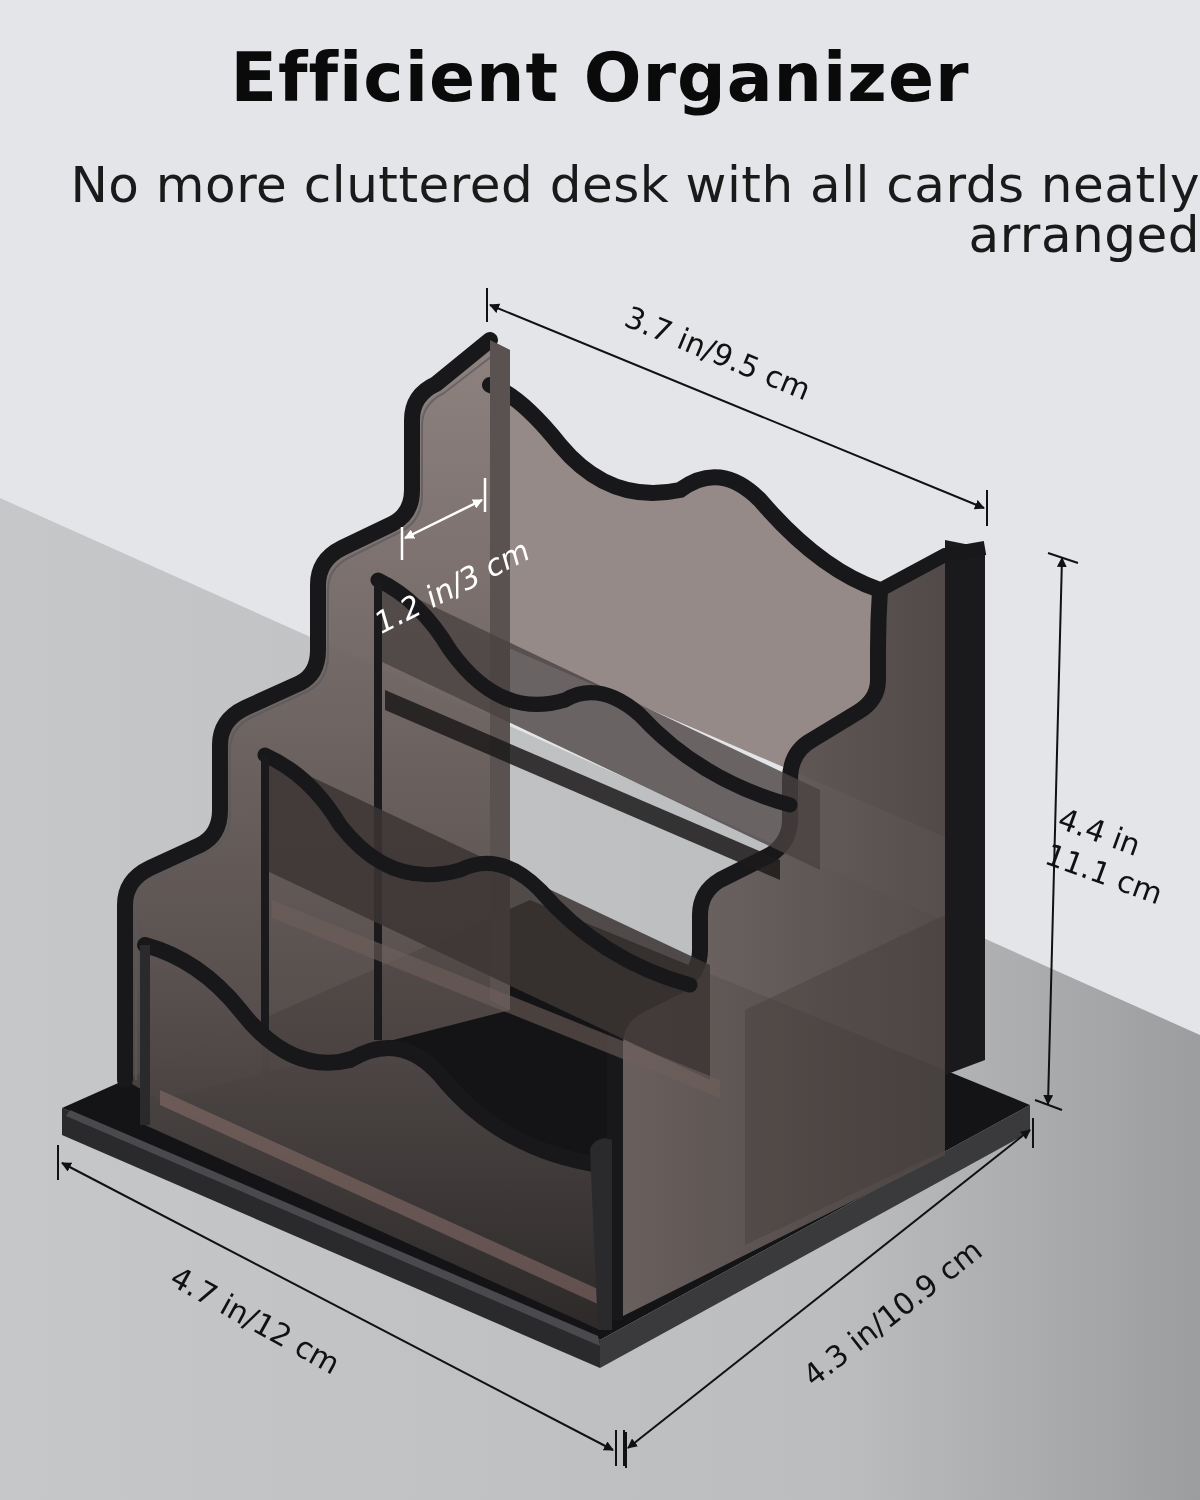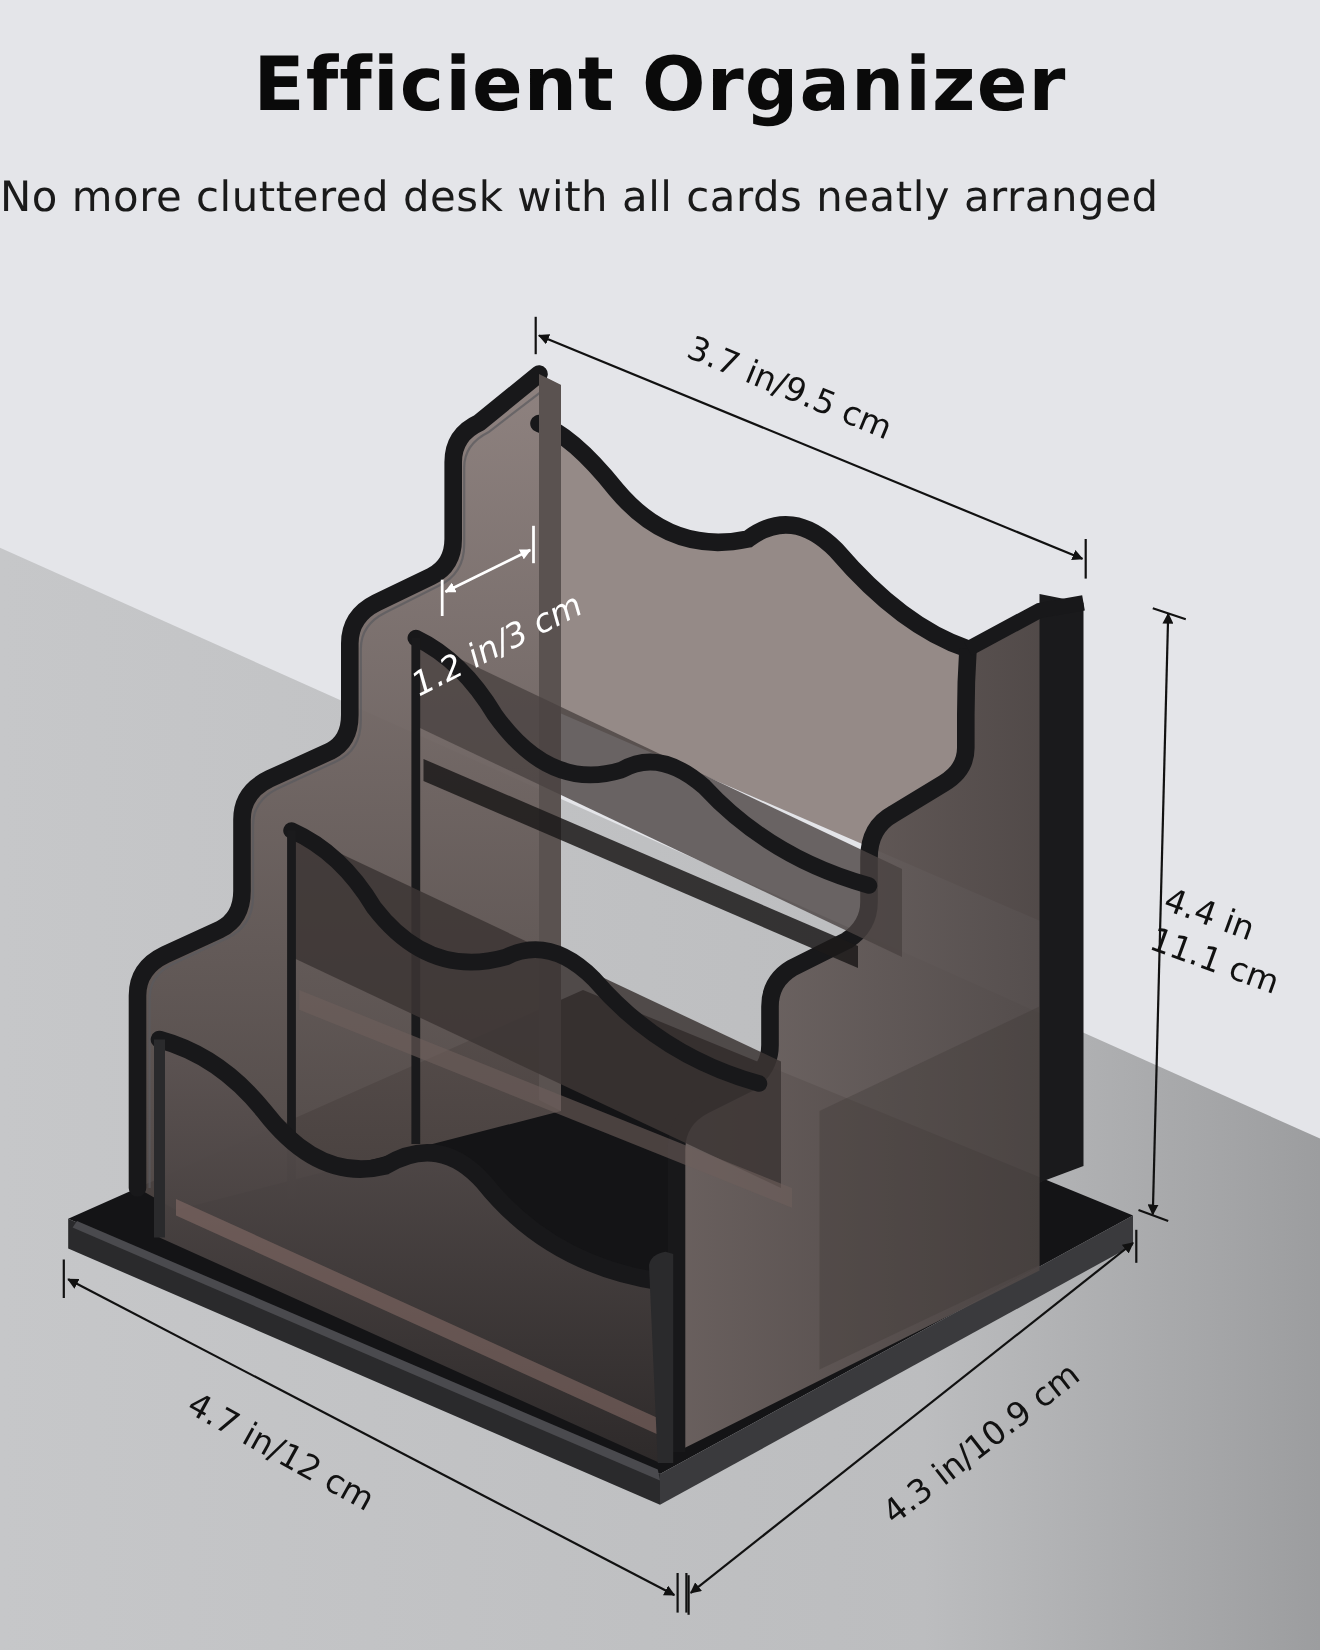--- a/index.html
+++ b/index.html
@@ -5,22 +5,22 @@
   html, body { margin: 0; padding: 0; }
   body { width: 1200px; height: 1500px; overflow: hidden; background: #e4e5e9; position: relative; font-family: "DejaVu Sans", "Liberation Sans", sans-serif; }
   .stage { position: absolute; left: 0; top: 0; width: 1200px; height: 1500px; }
   .bg-svg { position: absolute; left: 0; top: 0; }
   .title {
     position: absolute; left: 0; top: 44px; width: 1200px; text-align: center;
     font-family: "DejaVu Sans", sans-serif; font-weight: bold; font-size: 68px;
     letter-spacing: 1px; color: #0a0a0a; line-height: 1;
   }
   .subtitle {
-    position: absolute; left: 0; top: 160px; width: 1200px; text-align: left;
-    font-family: "DejaVu Sans", sans-serif; font-weight: normal; font-size: 38px;
+    position: absolute; left: 0; top: 160px; width: 1200px; text-align: right;
+    font-family: "DejaVu Sans", sans-serif; font-weight: normal; font-size: 50px;
     letter-spacing: 0.5px; color: #1a1a1a; line-height: 1;
   }
   .dim-label {
     position: absolute; font-family: "DejaVu Sans", sans-serif; font-size: 30px;
     color: #111; white-space: nowrap; transform-origin: 0 0; line-height: 1;
   }
   .dim-label.white { color: #ffffff; font-style: italic; font-size: 30px; }
   .dim-label.stack { line-height: 1.25; }
 </style>
 </head>

